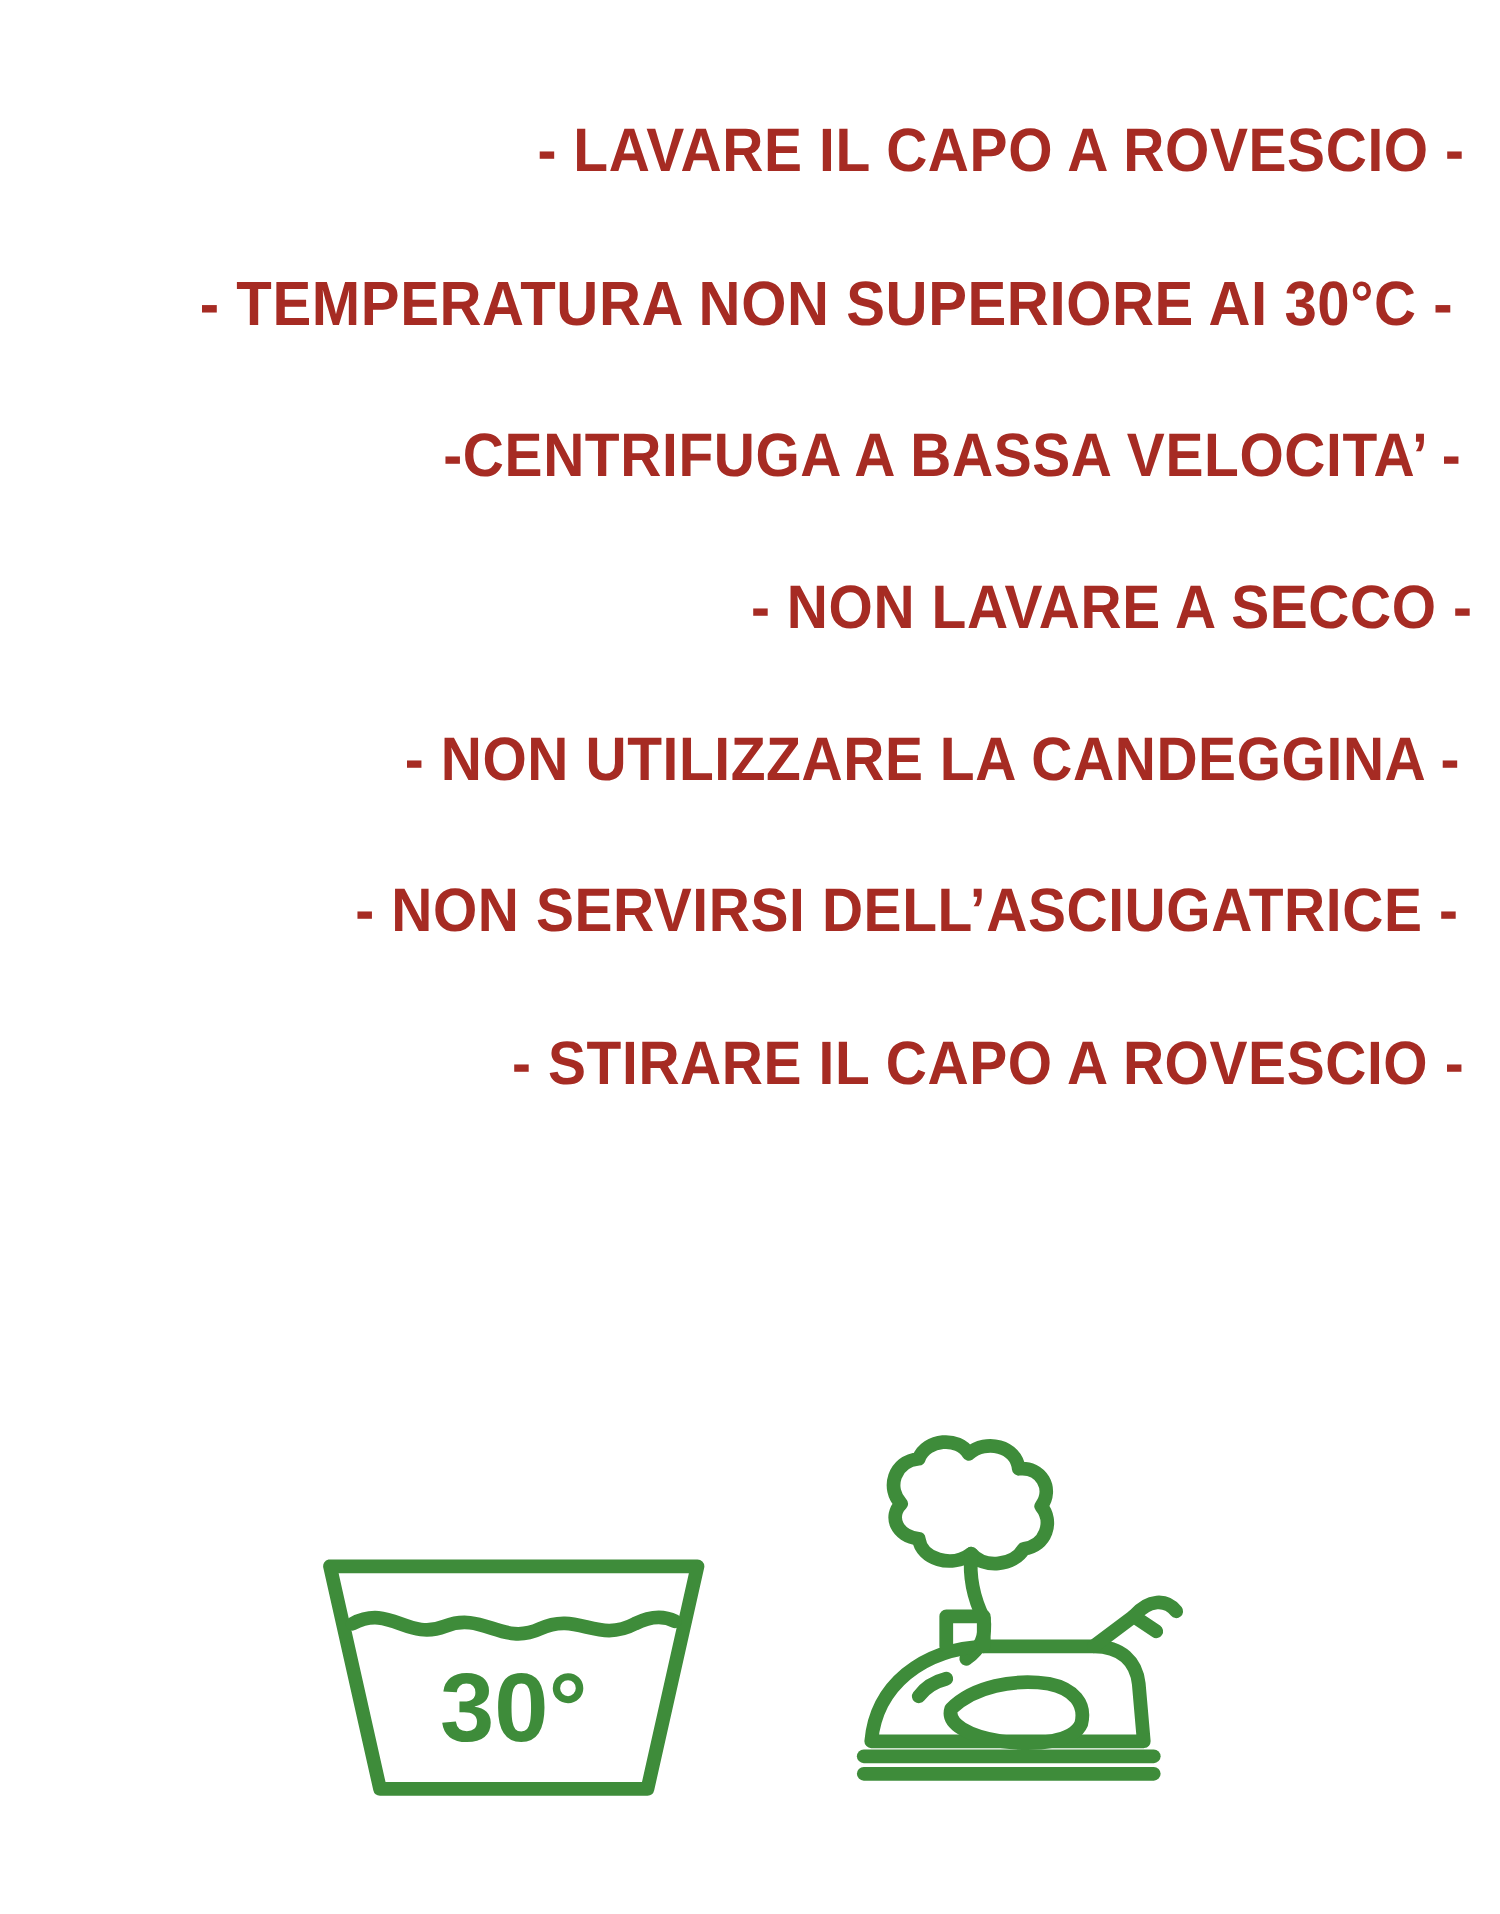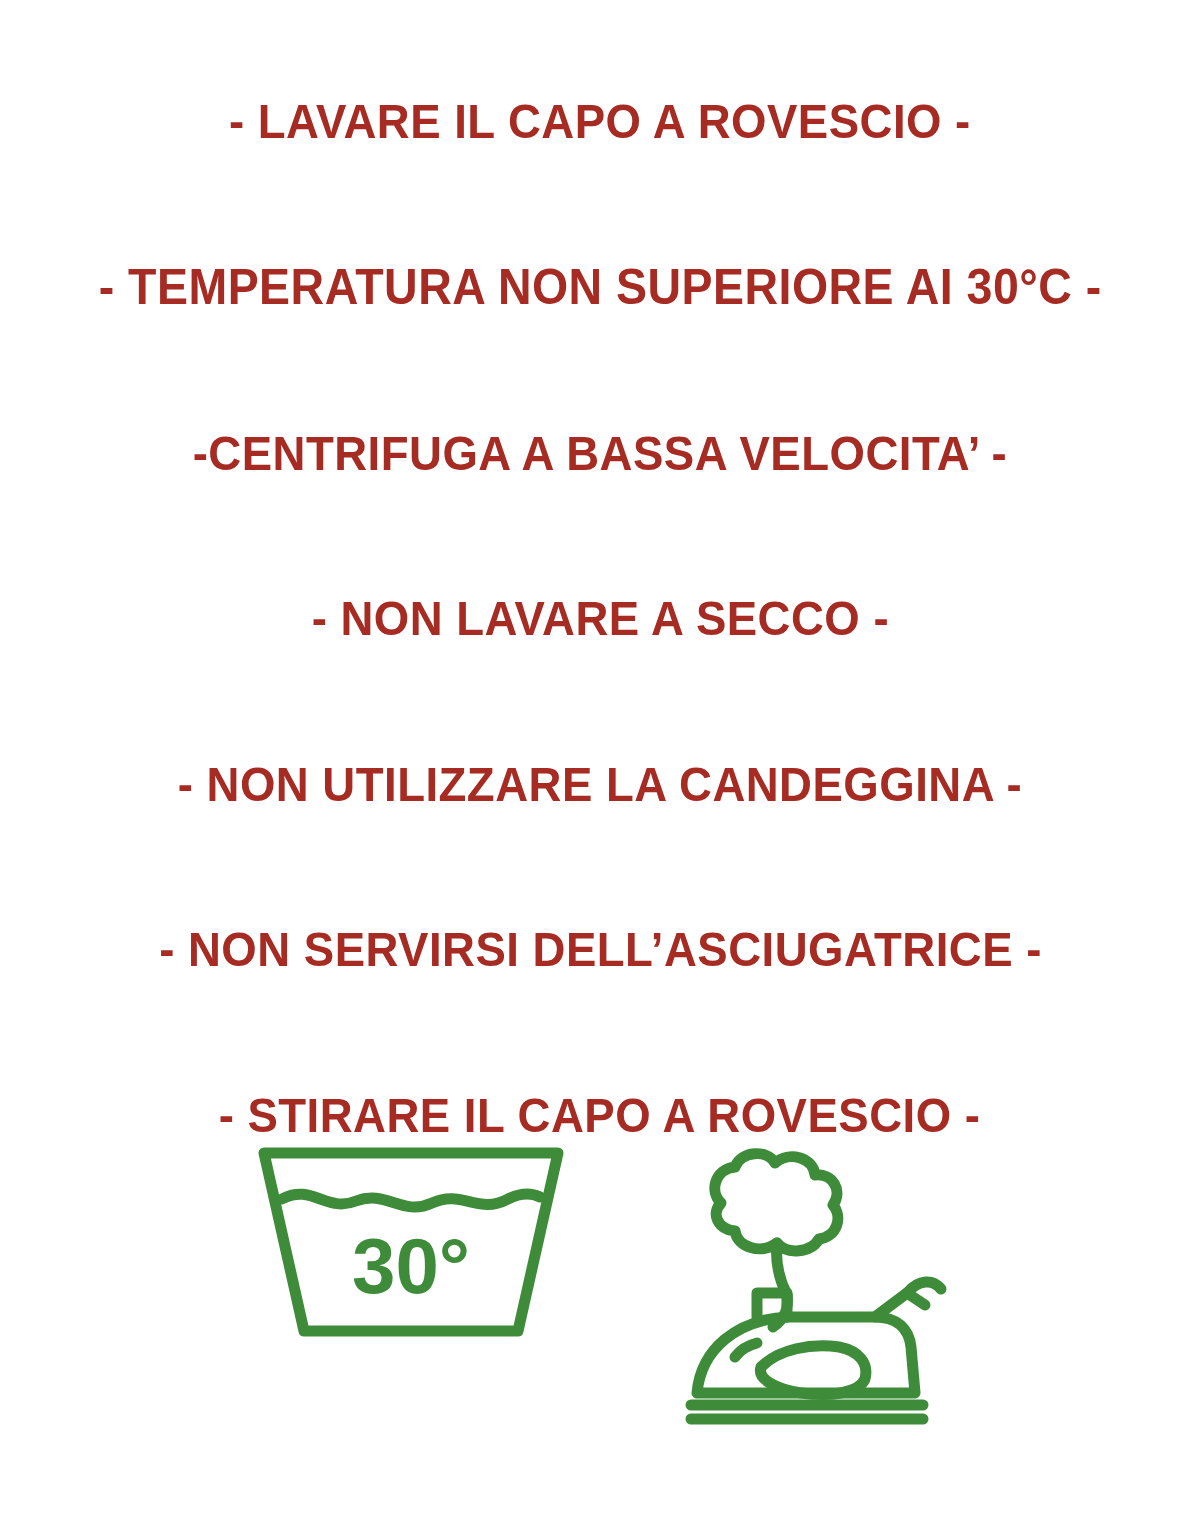--- a/index.html
+++ b/index.html
@@ -17,22 +17,21 @@
     position: relative;
     width: 1200px;
     height: 1531px;
     background: #ffffff;
     box-sizing: border-box;
   }
   .instructions {
     padding-top: 96px;
     display: flex;
     flex-direction: column;
-    align-items: center;
-    gap: 44px;
+    align-items: flex-end;
   }
   .instruction-line {
     color: #a62b23;
     font-family: "Liberation Sans", sans-serif;
     font-weight: bold;
     font-size: 49px;
     letter-spacing: 0.5px;
     text-align: center;
     line-height: 1.05;
     margin: 0 0 70px 0;
@@ -43,21 +42,21 @@
   .instruction-line.wide {
     font-size: 50px;
   }
   .symbols {
     position: absolute;
     left: 16px;
     right: 0;
     bottom: 88px;
     display: flex;
     justify-content: center;
-    align-items: flex-start;
+    align-items: flex-end;
     gap: 95px;
   }
   .symbol {
     display: block;
   }
   .wash-symbol, .iron-symbol {
     display: block;
   }
 </style>
 </head>

